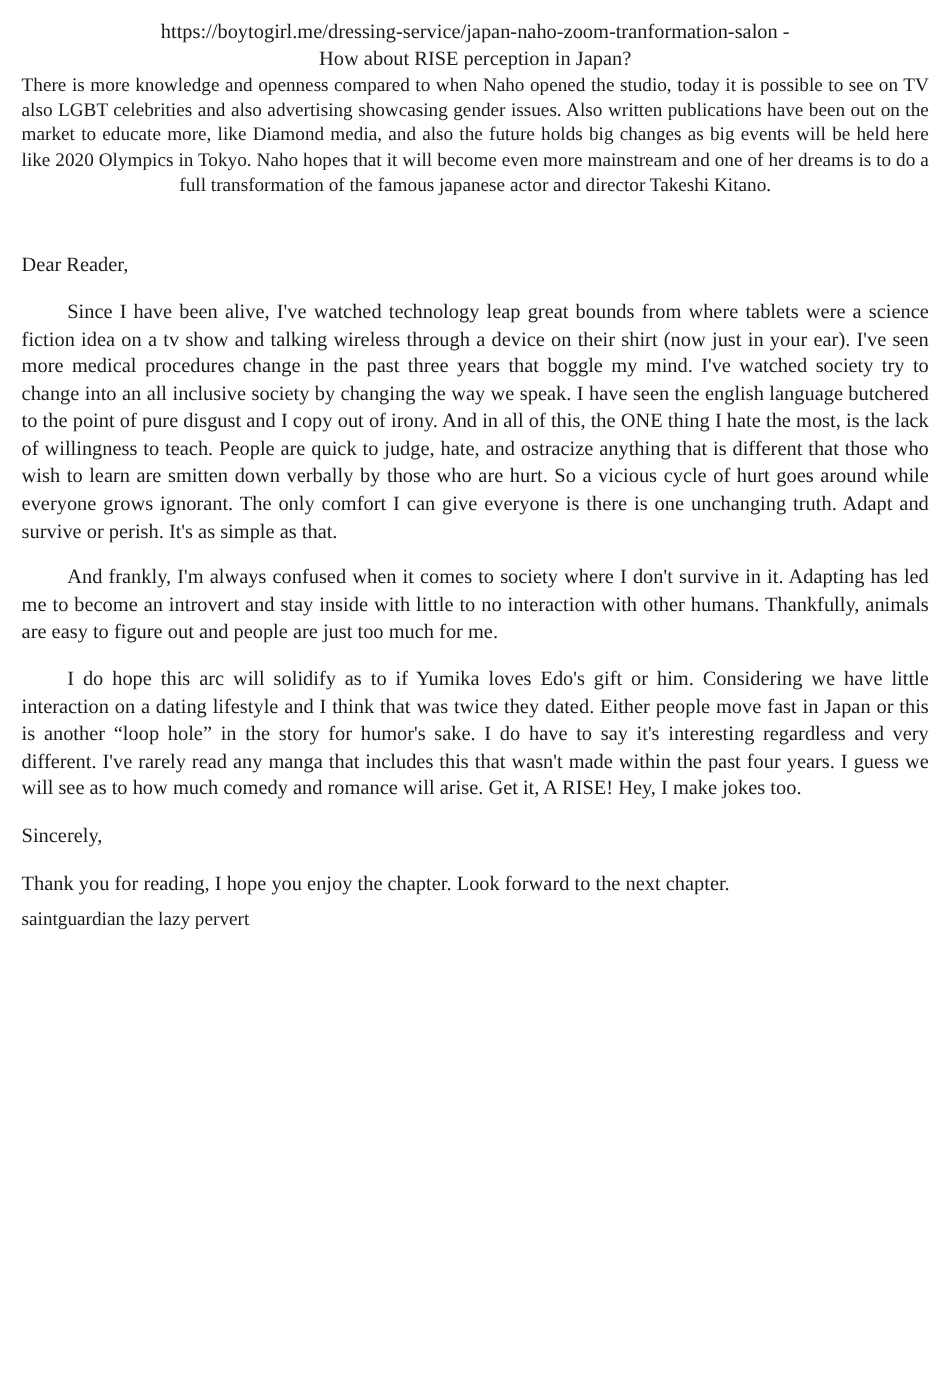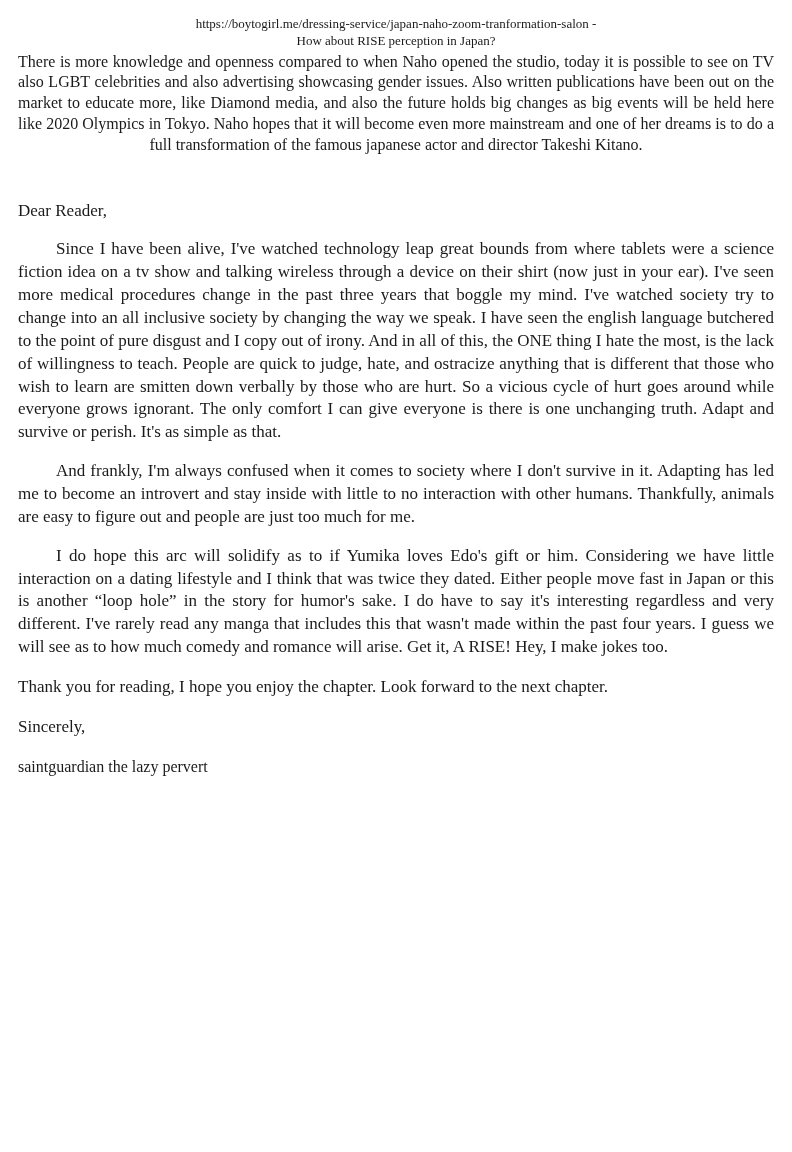--- a/index.html
+++ b/index.html
@@ -16,21 +16,21 @@
   }
   .page {
     width: 792px;
     height: 1152px;
     box-sizing: border-box;
     padding: 16px 18px 0 18px;
     position: relative;
   }
   .header-block {
     text-align: center;
-    font-size: 13px;
+    font-size: 17px;
     line-height: 1.29;
   }
   .header-line {
     display: block;
   }
   .intro {
     margin-top: 2px;
     font-size: 16px;
     line-height: 1.30;
     text-align: justify;
@@ -48,21 +48,21 @@
   }
   .para {
     margin-top: 16px;
     text-indent: 38px;
   }
   .closing {
     margin-top: 17px;
     text-indent: 0;
   }
   .signature {
-    margin-top: 17px;
+    margin-top: 7px;
     text-indent: 0;
     font-size: 16px;
   }
 </style>
 </head>
 <body>
 
 <div class="page">
 
   <div class="header-block">
@@ -73,19 +73,19 @@
   <div class="intro">There is more knowledge and openness compared to when Naho opened the studio, today it is possible to see on TV also LGBT celebrities and also advertising showcasing gender issues. Also written publications have been out on the market to educate more, like Diamond media, and also the future holds big changes as big events will be held here like 2020 Olympics in Tokyo. Naho hopes that it will become even more mainstream and one of her dreams is to do a full transformation of the famous japanese actor and director Takeshi Kitano.</div>
 
   <div class="body-text salutation">Dear Reader,</div>
 
   <div class="body-text para">Since I have been alive, I've watched technology leap great bounds from where tablets were a science fiction idea on a tv show and talking wireless through a device on their shirt (now just in your ear). I've seen more medical procedures change in the past three years that boggle my mind.  I've watched society try to change into an all inclusive society by changing the way we speak.  I have seen the english language butchered to the point of pure disgust and I copy out of irony.  And in all of this, the ONE thing I hate the most, is the lack of willingness to teach.  People are quick to judge, hate, and ostracize anything that is different that those who wish to learn are smitten down verbally by those who are hurt.  So a vicious cycle of hurt goes around while everyone grows ignorant.  The only comfort I can give everyone is there is one unchanging truth. Adapt and survive or perish.  It's as simple as that.</div>
 
   <div class="body-text para">And frankly, I'm always confused when it comes to society where I don't survive in it.  Adapting has led me to become an introvert and stay inside with little to no interaction with other humans.  Thankfully, animals are easy to figure out and people are just too much for me.</div>
 
   <div class="body-text para">I do hope this arc will solidify as to if Yumika loves Edo's gift or him.  Considering we have little interaction on a dating lifestyle and I think that was twice they dated.  Either people move fast in Japan or this is another “loop hole” in the story for humor's sake.  I do have to say it's interesting regardless and very different.  I've rarely read any manga that includes this that wasn't made within the past four years. I guess we will see as to how much comedy and romance will arise.  Get it, A RISE!  Hey, I make jokes too.</div>
 
+  <div class="body-text closing">Sincerely,</div>
+
   <div class="body-text closing">Thank you for reading, I hope you enjoy the chapter.  Look forward to the next chapter.</div>
-
-  <div class="body-text closing">Sincerely,</div>
 
   <div class="body-text signature">saintguardian the lazy pervert</div>
 
 </div>
 
 </body></html>

